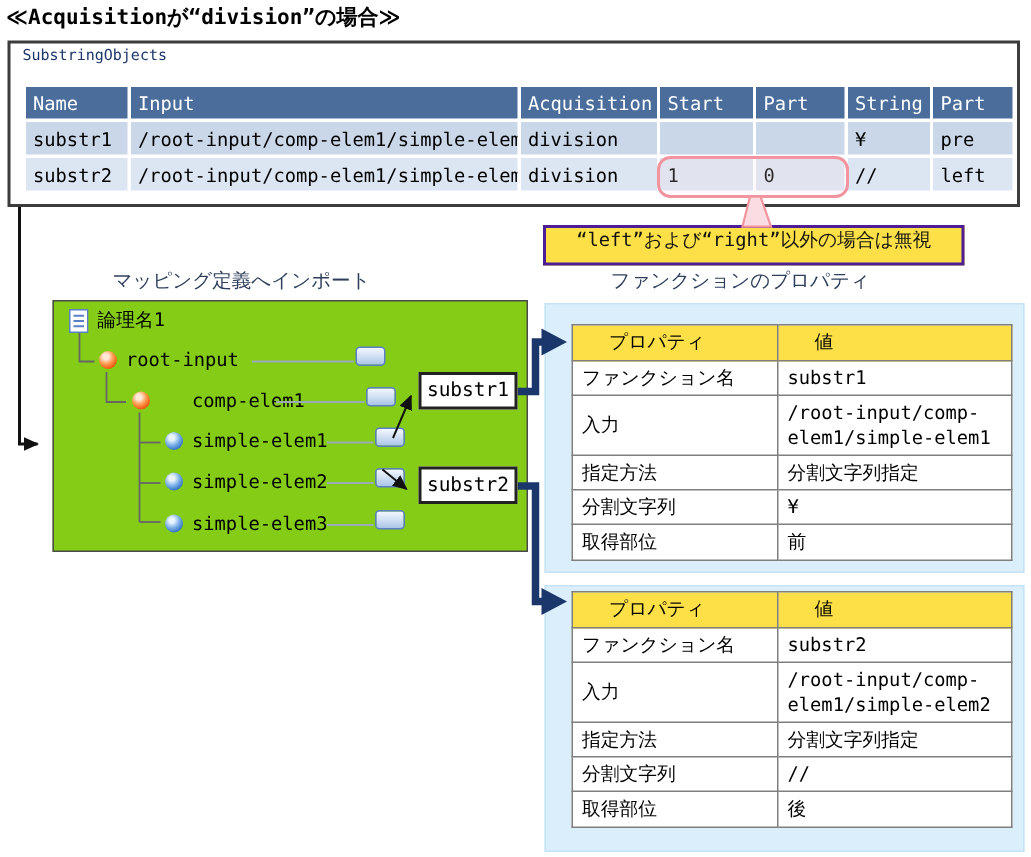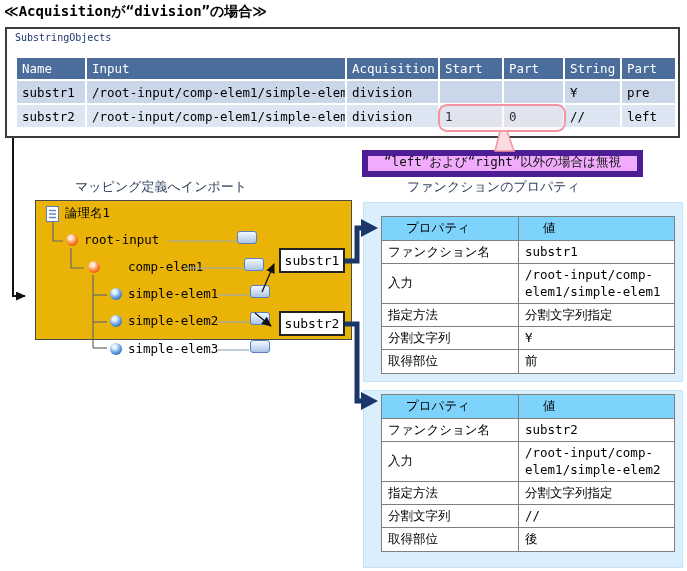--- a/index.html
+++ b/index.html
@@ -23,28 +23,28 @@
   table.sub-table tr.r0 td{background:#c9d7e8;}
   table.sub-table tr.r1 td{background:#dce6f2;}
   td.num{text-align:right;padding-right:10px;}
 
   .highlight-box{position:absolute;left:436px;top:102px;width:128px;height:28px;
                  border:2px solid #f2949f;border-radius:9px;background:rgba(252,220,227,0.18);
                  box-sizing:border-box;}
 
   
   .callout{position:absolute;left:362px;top:150px;width:281px;height:27px;box-sizing:border-box;
-           background:#f0abfc;border:6px solid #4c1d95;font-size:12.5px;color:#111;
-           display:flex;align-items:flex-end;justify-content:center;}
+           background:#fde047;border:2px solid #4c1d95;font-size:12.5px;color:#111;
+           display:flex;align-items:flex-start;justify-content:center;}
 
   .section-label{position:absolute;font-size:13px;color:#2e3f5c;margin-left:39px;}
 
   
-  .tree-box{position:absolute;left:35px;top:200px;width:317px;height:140px;
-            border:1.5px solid #4a4a4a;background:#eab308;box-sizing:border-box;}
+  .tree-box{position:absolute;left:35px;top:200px;width:317px;height:168px;
+            border:1.5px solid #4a4a4a;background:#84cc16;box-sizing:border-box;}
   .tree-item{position:absolute;display:flex;align-items:center;gap:6px;font-size:12.5px;}
   .ball{width:12px;height:12px;border-radius:50%;display:inline-block;flex:none;}
   .ball.orange{background:radial-gradient(circle at 38% 32%, #ffead9 0 16%, #ff9a4d 45%, #f05a14 72%, #d84a0a 100%);}
   .ball.blue{background:radial-gradient(circle at 38% 32%, #eaf4ff 0 16%, #7fb2e8 45%, #3a78c8 72%, #2a5ca8 100%);}
   .doc-ic{width:13px;height:16px;flex:none;display:inline-block;}
   .map-node{position:absolute;width:20px;height:13px;border:1px solid #5b7fc4;border-radius:3px;
             background:linear-gradient(180deg,#f3f8fe 0%,#cdddf2 55%,#aac4e6 100%);box-sizing:border-box;}
 
   
   .func-box{position:absolute;width:66px;height:25px;border:2px solid #222;background:#fff;
@@ -53,21 +53,21 @@
 
   
   .panel{position:absolute;left:363px;width:320px;background:#daeefb;border:1px solid #c5e2f6;box-sizing:border-box;}
   .panel.p1{top:202px;height:180px;}
   .panel.p2{top:390px;height:178px;}
 
   table.prop-table{position:absolute;left:381px;border-collapse:collapse;table-layout:fixed;
                    width:293px;font-size:12.5px;background:#fff;}
   table.prop-table td{border:1px solid #7f7f7f;padding:3px 6px;vertical-align:middle;
                       overflow-wrap:break-word;word-break:normal;line-height:1.3;}
-  table.prop-table tr.hdr td{background:#7dd3fc;height:17px;padding-left:24px;}
+  table.prop-table tr.hdr td{background:#fde047;height:17px;padding-left:24px;}
   table.prop-table.t1{top:216px;}
   table.prop-table.t2{top:394px;}
 
   .svg-overlay{position:absolute;left:0;top:0;z-index:30;pointer-events:none;}
 </style>
 </head>
 <body>
 
 <div class="canvas">
 

